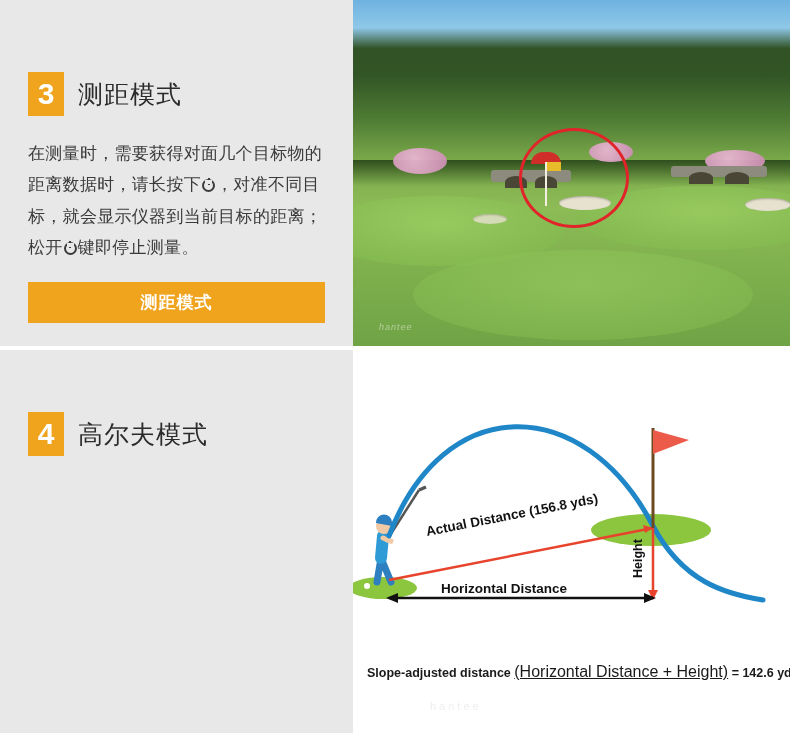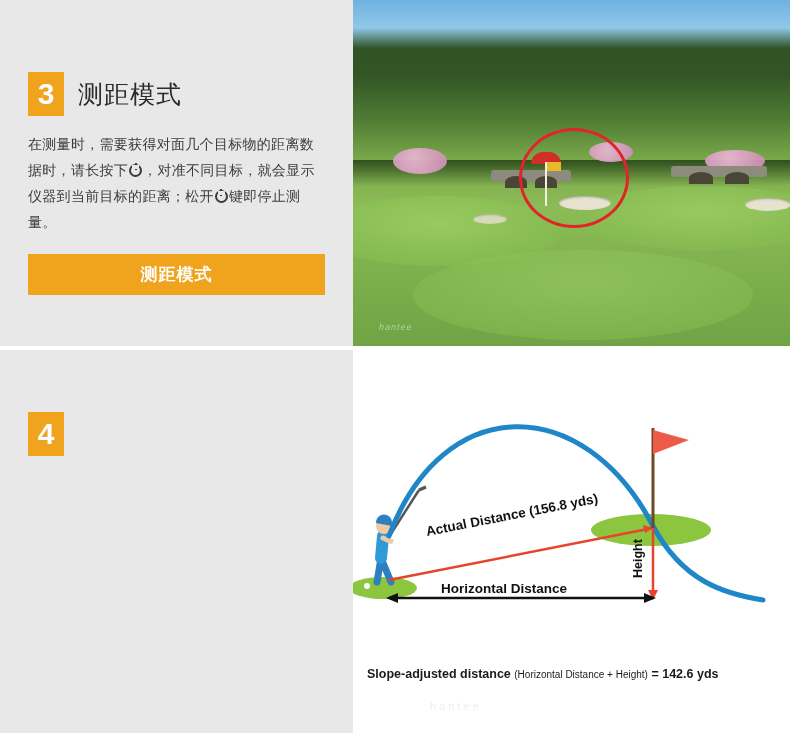--- a/index.html
+++ b/index.html
@@ -57,25 +57,25 @@
     align-items: center;
     justify-content: center;
     line-height: 1;
   }
   .head-title {
     font-size: 25px;
     color: #2b2b2b;
     letter-spacing: 1px;
   }
   .body-text {
-    font-size: 14px;
+    font-size: 17px;
     color: #3b3b3b;
     line-height: 1.85;
     letter-spacing: 0.3px;
-    margin-top: 16px;
+    margin-top: 22px;
   }
   .cta {
     margin-top: 18px;
     background: #f0a31c;
     color: #ffffff;
     font-size: 17px;
     font-weight: bold;
     text-align: center;
     padding: 9px 0;
     letter-spacing: 1px;
@@ -222,21 +222,21 @@
   .diagram svg { display: block; }
   .diag-caption {
     position: absolute;
     left: 14px;
     bottom: 52px;
     font-size: 12.5px;
     color: #1a1a1a;
     font-weight: bold;
     white-space: nowrap;
   }
-  .diag-caption .thin { font-weight: normal; font-size: 10px; }
+  .diag-caption .thin { font-weight: normal; font-size: 16px; text-decoration: underline; }
 
   .page-watermark {
     position: absolute;
     left: 430px;
     top: 700px;
     font-size: 11px;
     color: #efefef;
     letter-spacing: 3px;
   }
 </style>
@@ -292,20 +292,21 @@
     </div>
   </div>
 
   <div class="divider"></div>
 
   <div class="section" id="section-golf">
 
     <div class="sec-left">
       <div class="heading">
         <div class="num-badge">4</div>
+        <div class="head-title">高尔夫模式</div>
       </div>
     </div>
 
     <div class="sec-right">
       <div class="diagram">
         <svg width="437" height="383" viewBox="0 0 437 383">
 
           <ellipse cx="30" cy="238" rx="34" ry="11" fill="#8cc63f"></ellipse>
 
           <ellipse cx="298" cy="180" rx="60" ry="16" fill="#8cc63f"></ellipse>

